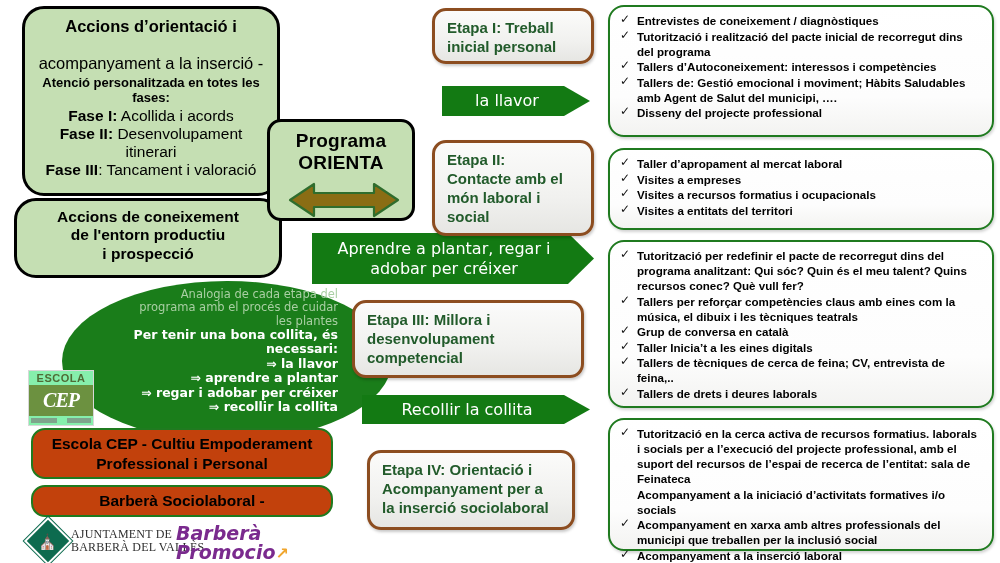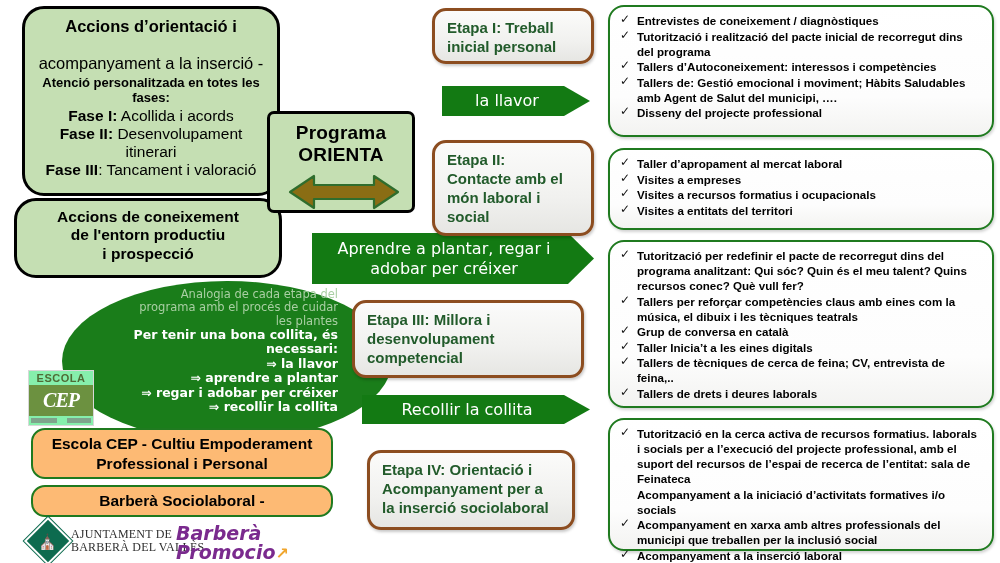--- a/index.html
+++ b/index.html
@@ -21,23 +21,24 @@
     text-align:center;
     color:#000;
     line-height:1.18;
     z-index:6;
   }
 
   
   .orienta{
     background:#c5dfb3;
     border:3px solid #000;
-    border-radius:7px;
+    border-radius:14px;
     text-align:center;
     z-index:7;
+    margin-top:8px;
   }
   .orienta .l1{font-weight:bold;font-size:19px;color:#000;letter-spacing:.2px;}
   .orienta .l2{font-weight:bold;font-size:19px;color:#000;letter-spacing:.2px;}
 
   
   .etapa{
     background:linear-gradient(180deg,#fbfbfa 0%,#f1f1ef 60%,#e6e6e3 100%);
     border:3px solid #8c4d20;
     border-radius:14px;
     color:#225b2b;
@@ -99,21 +100,21 @@
     text-align:right;
     font-family:"DejaVu Sans",sans-serif;
     color:#ffffff;
     line-height:1.16;
   }
   .ovaltxt .dim{color:#a9cfa3;font-size:11.5px;}
   .ovaltxt .bold{color:#ffffff;font-size:12.5px;font-weight:bold;}
 
   
   .whitebox{
-    background:#fdba74;
+    background:#c2410c;
     border:2.5px solid #1f7a1f;
     border-radius:14px;
     display:flex;align-items:center;justify-content:center;
     text-align:center;
     font-weight:bold;
     color:#000;
     z-index:9;
   }
 
   

